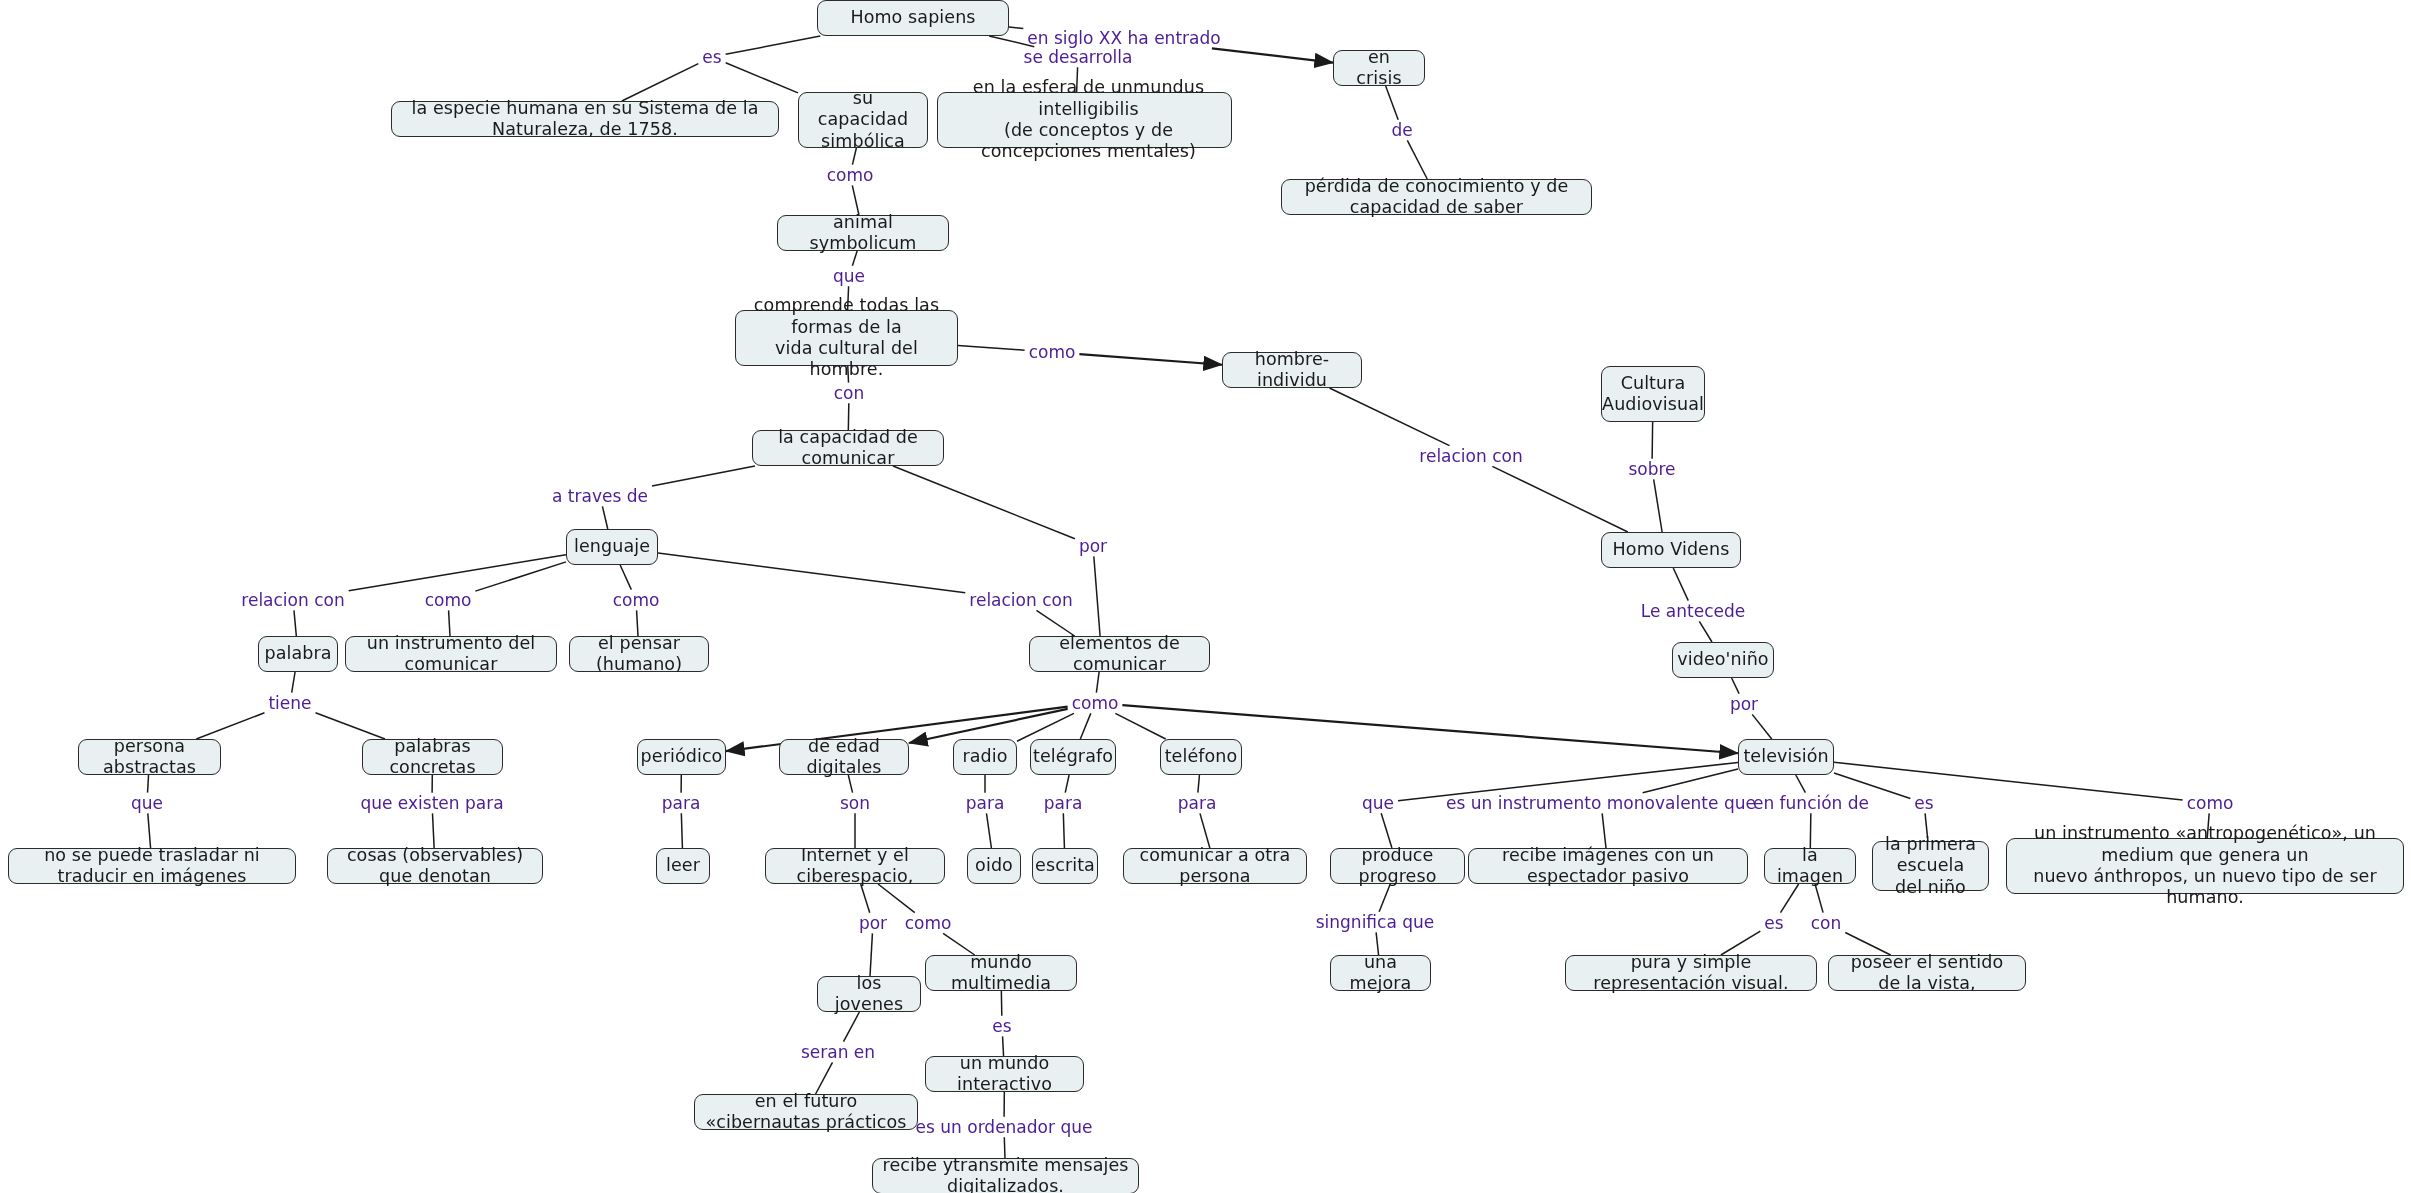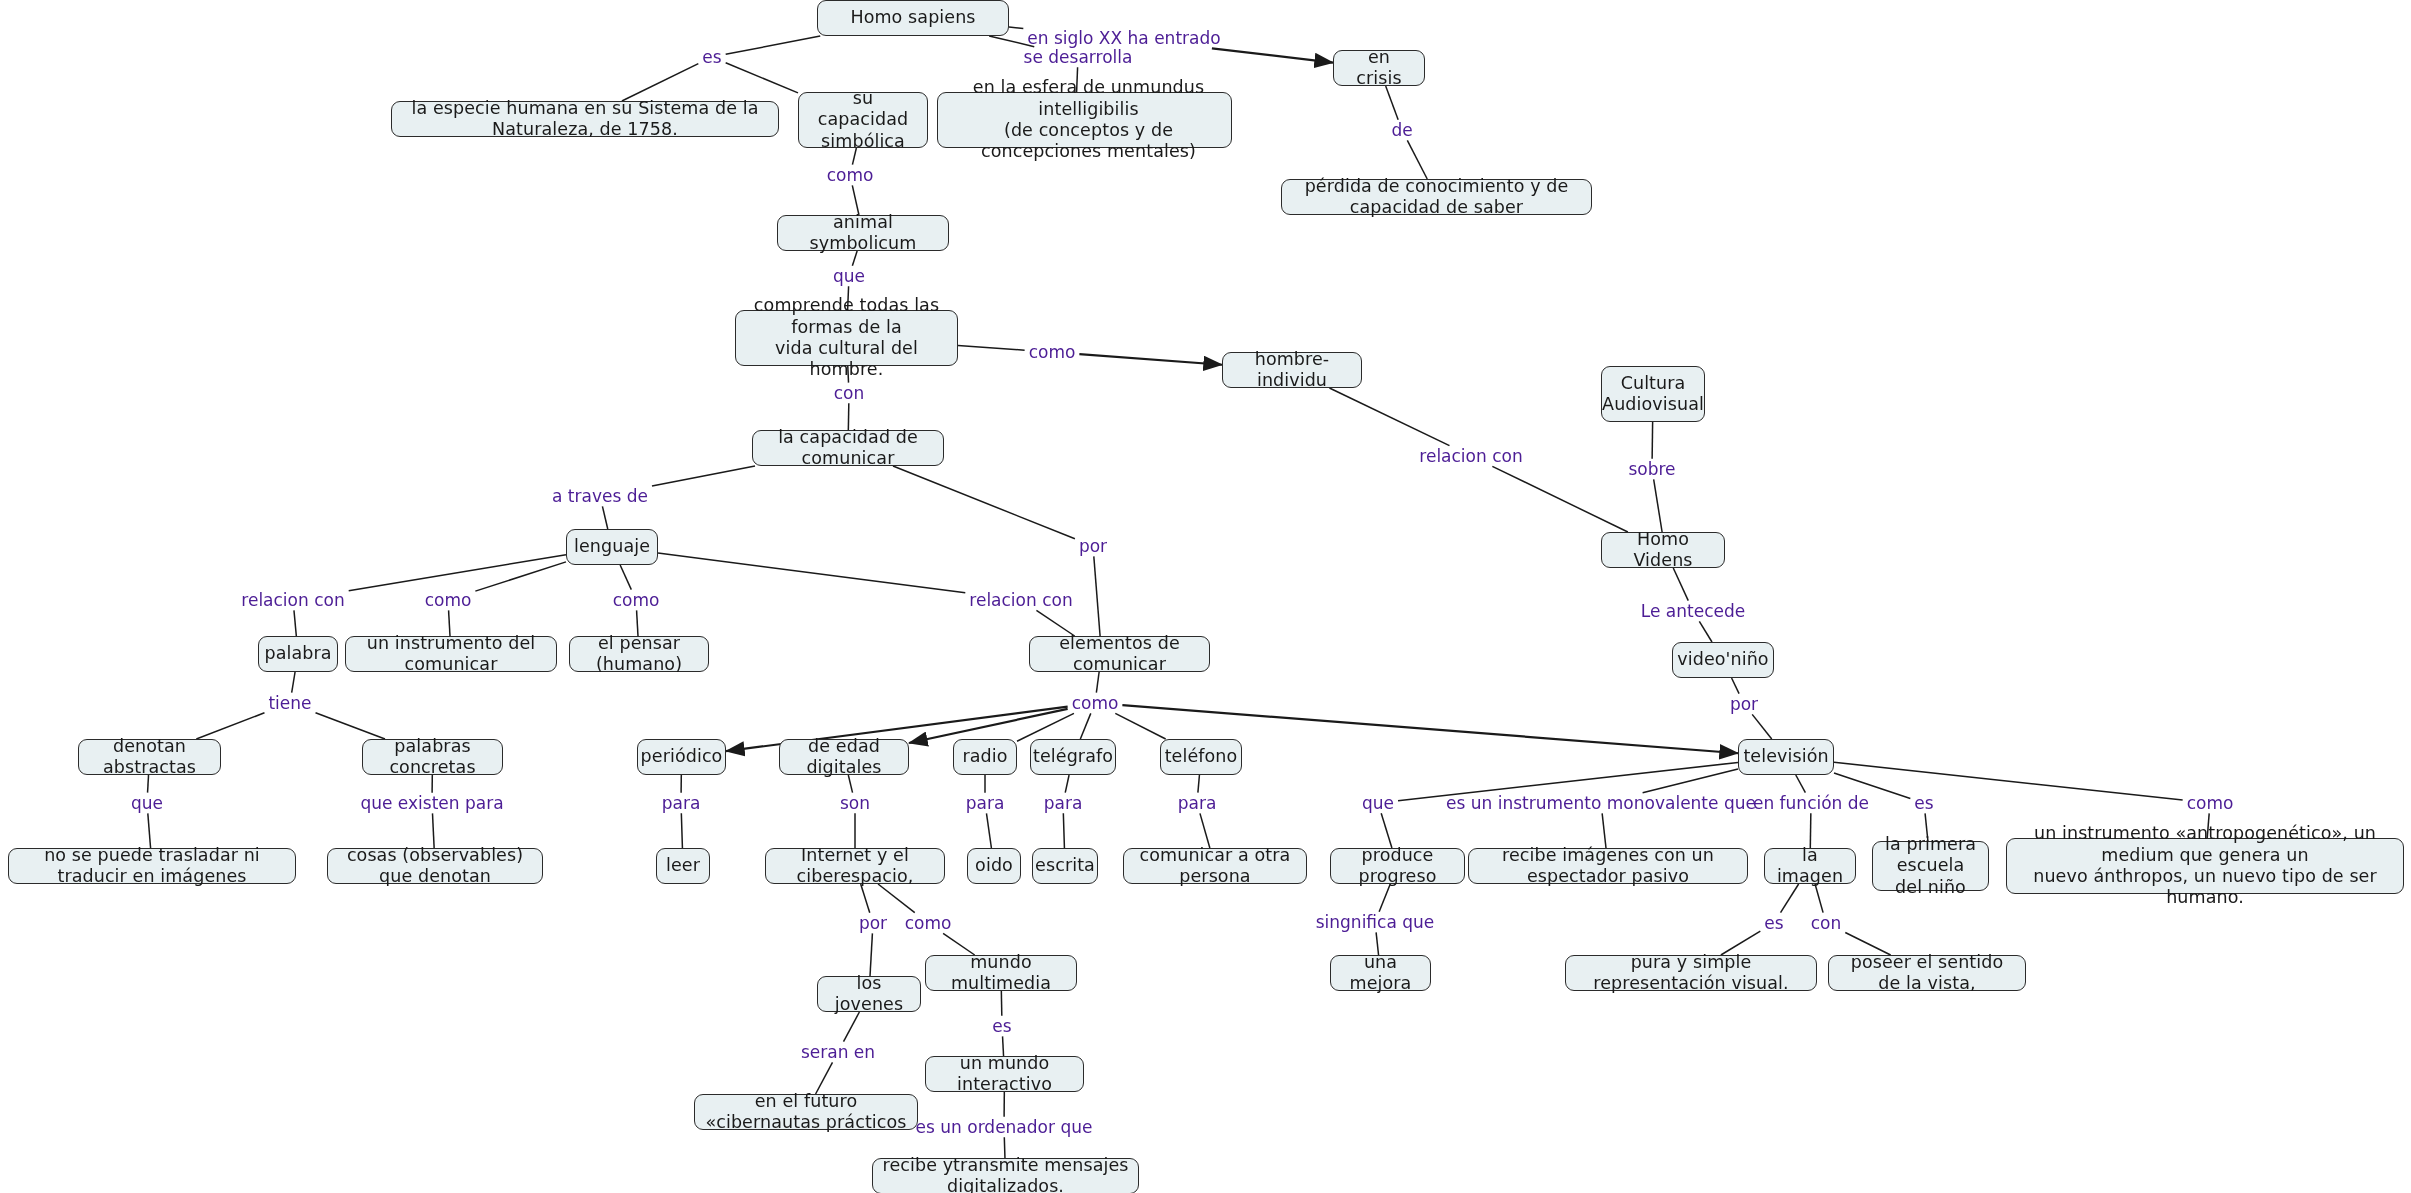--- a/index.html
+++ b/index.html
@@ -157,28 +157,28 @@
 (de conceptos y de concepciones mentales)</div>
       <div class="node" style="left: 1333px; top: 50px; width: 92px; height: 36px;">en crisis</div>
       <div class="node" style="left: 1281px; top: 179px; width: 311px; height: 36px;">pérdida de conocimiento y de capacidad de saber</div>
       <div class="node" style="left: 777px; top: 215px; width: 172px; height: 36px;">animal symbolicum</div>
       <div class="node" style="left: 735px; top: 310px; width: 223px; height: 56px;">comprende todas las formas de la
 vida cultural del hombre.</div>
       <div class="node" style="left: 1222px; top: 352px; width: 140px; height: 36px;">hombre-individu</div>
       <div class="node" style="left: 1601px; top: 366px; width: 104px; height: 56px;">Cultura
 Audiovisual</div>
       <div class="node" style="left: 752px; top: 430px; width: 192px; height: 36px;">la capacidad de comunicar</div>
-      <div class="node" style="left: 1601px; top: 532px; width: 124px; height: 36px;">Homo Videns</div>
+      <div class="node" style="left: 1601px; top: 532px; width: 140px; height: 36px;">Homo Videns</div>
       <div class="node" style="left: 566px; top: 529px; width: 92px; height: 36px;">lenguaje</div>
       <div class="node" style="left: 1672px; top: 642px; width: 102px; height: 36px;">video'niño</div>
       <div class="node" style="left: 258px; top: 636px; width: 80px; height: 36px;">palabra</div>
       <div class="node" style="left: 345px; top: 636px; width: 212px; height: 36px;">un instrumento del comunicar</div>
       <div class="node" style="left: 569px; top: 636px; width: 140px; height: 36px;">el pensar (humano)</div>
       <div class="node" style="left: 1011px; top: 636px; width: 181px; height: 36px; margin-left: 18px;">elementos de comunicar</div>
-      <div class="node" style="left: 78px; top: 739px; width: 143px; height: 36px;">denotan abstractas</div>
+      <div class="node" style="left: 78px; top: 739px; width: 143px; height: 36px;">persona abstractas</div>
       <div class="node" style="left: 362px; top: 739px; width: 141px; height: 36px;">palabras concretas</div>
       <div class="node" style="left: 637px; top: 739px; width: 89px; height: 36px;">periódico</div>
       <div class="node" style="left: 779px; top: 739px; width: 130px; height: 36px;">de edad digitales</div>
       <div class="node" style="left: 953px; top: 739px; width: 64px; height: 36px;">radio</div>
       <div class="node" style="left: 1030px; top: 739px; width: 86px; height: 36px;">telégrafo</div>
       <div class="node" style="left: 1160px; top: 739px; width: 82px; height: 36px;">teléfono</div>
       <div class="node" style="left: 1738px; top: 739px; width: 96px; height: 36px;">televisión</div>
       <div class="node" style="left: 8px; top: 848px; width: 288px; height: 36px;">no se puede trasladar ni traducir en imágenes</div>
       <div class="node" style="left: 327px; top: 848px; width: 216px; height: 36px; text-align: center;">cosas (observables) que denotan</div>
       <div class="node" style="left: 656px; top: 848px; width: 54px; height: 36px;">leer</div>

